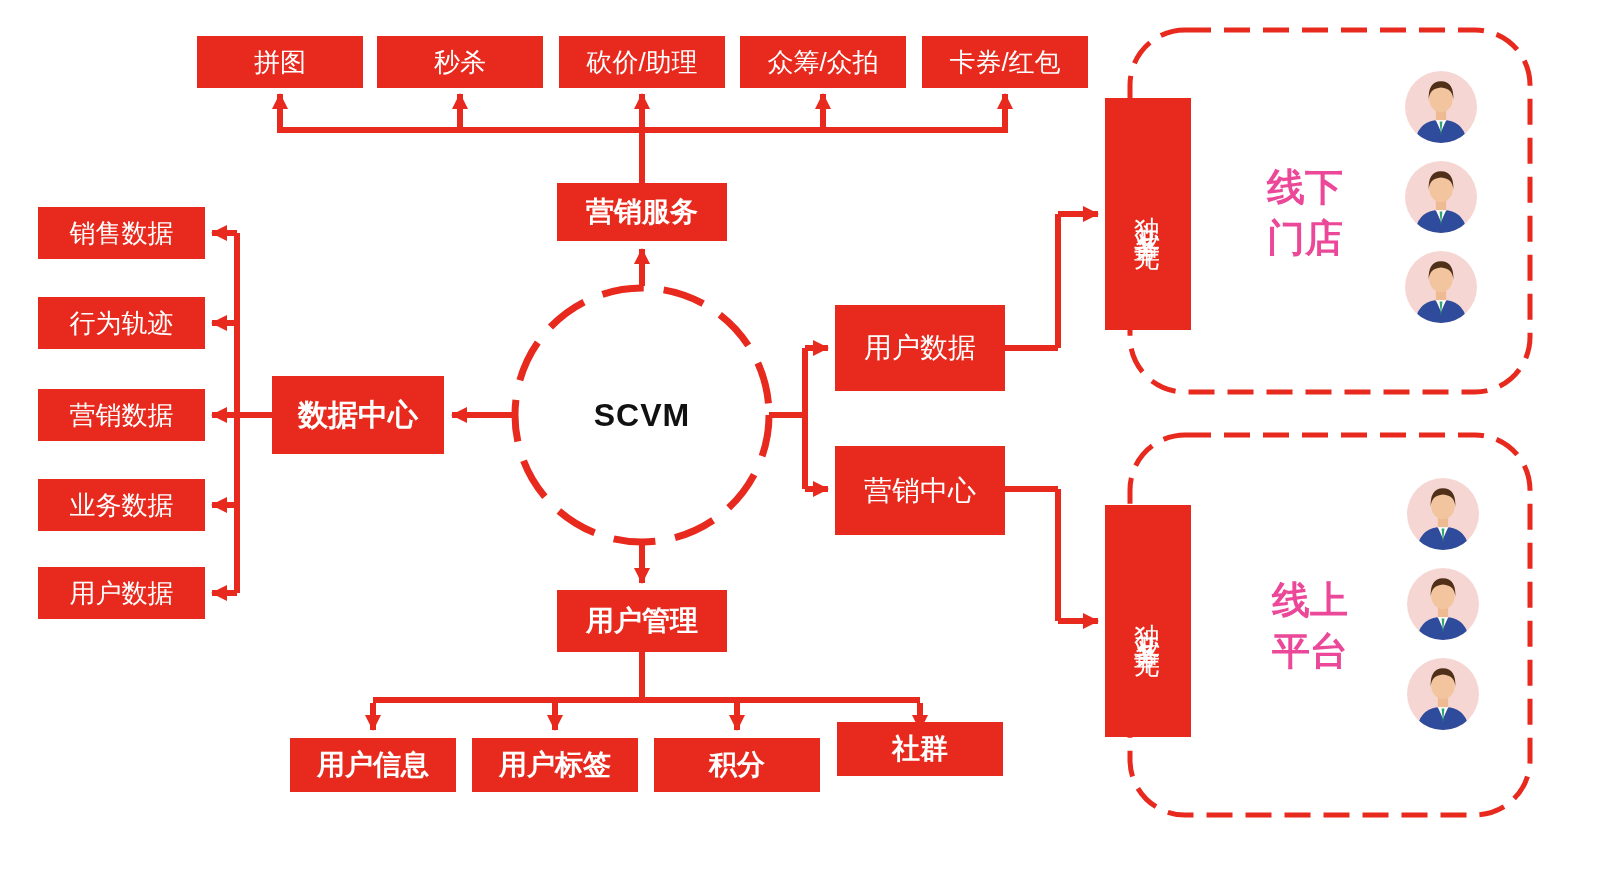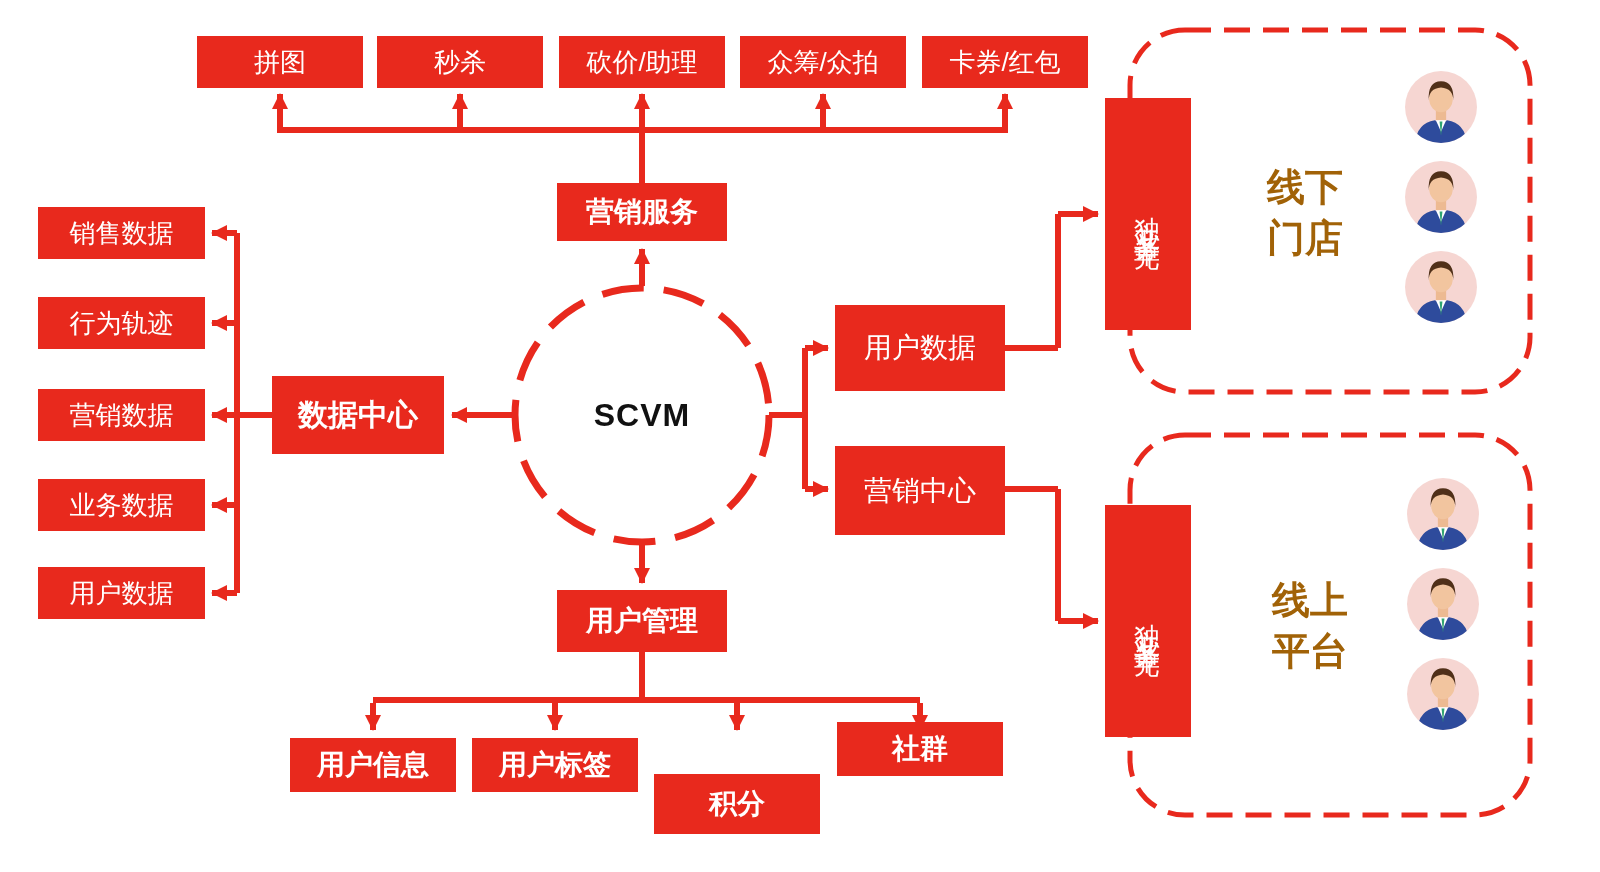--- a/index.html
+++ b/index.html
@@ -40,21 +40,21 @@
     letter-spacing: 1px;
   }
   .group {
     position: absolute;
   }
   .group-label {
     position: absolute;
     width: 140px;
     font-size: 38px;
     font-weight: bold;
-    color: #a16207;
+    color: #ec4899;
     text-align: center;
     line-height: 1.35;
     white-space: pre-line;
   }
   .avatar { position: absolute; width: 74px; height: 74px; }
 </style>
 </head>
 <body>
 
 <svg width="0" height="0" style="position:absolute">
@@ -232,16 +232,16 @@
           <path d="M24 30 Q23 11 36 11 Q49 11 48 30 Q48 18 36 17 Q24 18 24 30 Z" fill="#503018"></path>
         </g>
       </svg>
     </div>
   </div>
 
   <div class="node bold" style="left:557px;top:590px;width:170px;height:62px">用户管理</div>
 
   <div class="node bold" style="left:290px;top:738px;width:166px;height:54px">用户信息</div>
   <div class="node bold" style="left:472px;top:738px;width:166px;height:54px">用户标签</div>
-  <div class="node bold" style="left:654px;top:774px;width:166px;height:60px">积分</div>
+  <div class="node bold" style="left:654px;top:738px;width:166px;height:54px">积分</div>
   <div class="node bold" style="left:837px;top:722px;width:166px;height:54px">社群</div>
 
 </div>
 
 </body></html>

